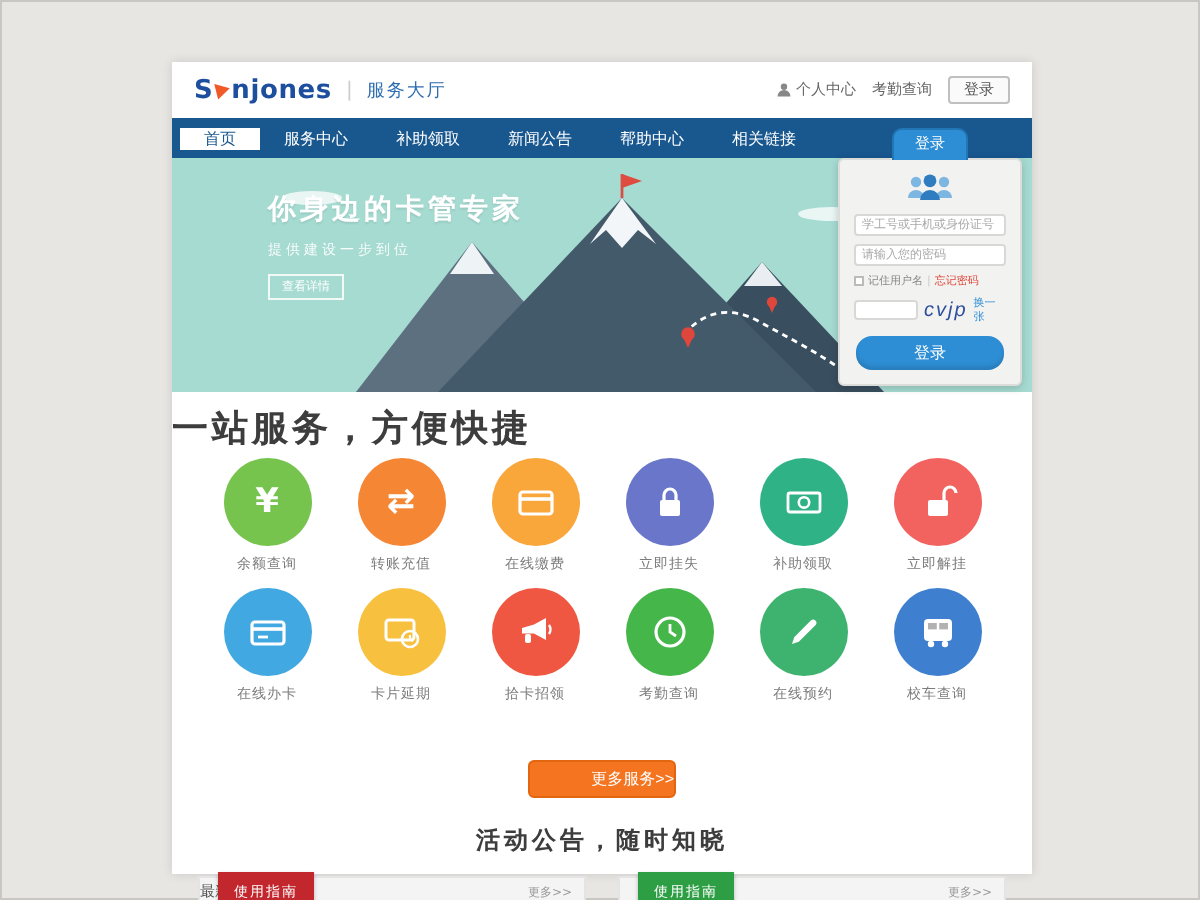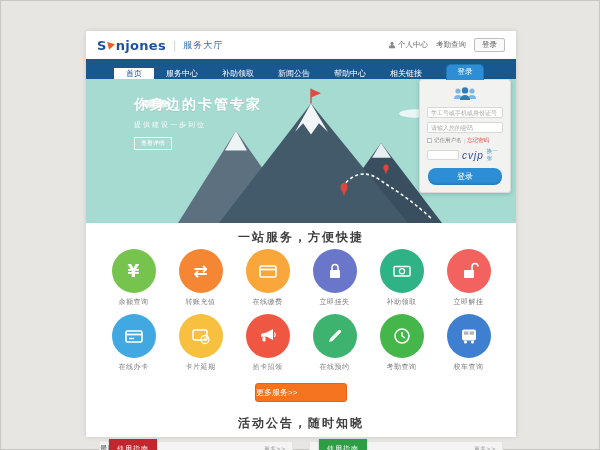--- a/index.html
+++ b/index.html
@@ -10,25 +10,25 @@
   
   .hdr{height:28px;display:flex;align-items:center;padding:0 11px;background:#fff}
   .logo{font-size:13px;font-weight:bold;color:#1e4f9e;letter-spacing:.3px;display:flex;align-items:center}
   .logo-arrow{width:0;height:0;border-top:4px solid transparent;border-bottom:4px solid transparent;border-left:7px solid #f05a28;display:inline-block;margin:0 1px;transform:rotate(-14deg)}
   .hdr-div{color:#ccc;margin:0 7px;font-size:10px}
   .sitename{font-size:9px;color:#2d6db0;letter-spacing:1px}
   .hdr-right{margin-left:auto;display:flex;align-items:center;gap:8px;font-size:7.5px;color:#666}
   .hdr-link{display:flex;align-items:center;gap:2px;cursor:pointer}
   .login-link{border:1px solid #bfbfbf;padding:1px 7px;border-radius:2px;color:#555;background:#fafafa;cursor:pointer}
   
-  .nav{height:20px;display:flex;align-items:flex-end;padding-left:28px}
+  .nav{height:20px;display:flex;align-items:center;padding-left:4px}
   .nav-item{color:#fff;font-size:8px;display:flex;align-items:center;padding:0 12px;cursor:pointer}
   .nav-item.active{background:#fff;color:#19578f}
   
-  .hero{position:relative;height:144px;overflow:hidden}
+  .hero{position:relative;height:117px;overflow:hidden}
   .hero svg{position:absolute;left:0;top:0;width:100%;height:100%}
   .hero-txt{position:absolute;left:48px;top:17px;color:#fff;z-index:2}
   .hero-title{font-size:14px;font-weight:bold;letter-spacing:2px;text-shadow:0 1px 1px rgba(0,0,0,.08)}
   .hero-sub{font-size:7px;margin-top:6px;opacity:.92;letter-spacing:2px}
   .hero-cta{display:inline-block;margin-top:6px;font-size:6px;border:1px solid rgba(255,255,255,.85);padding:1px 6px;color:#fff;cursor:pointer}
   
   .login-panel{position:absolute;right:5px;top:33px;width:92px;z-index:5}
   .login-tab{width:38px;margin:0 auto;color:#fff;font-size:7.5px;text-align:center;border-radius:5px 5px 0 0;padding:2px 0 3px;position:relative;z-index:2;cursor:pointer;border:1px solid #2176b5;border-bottom:none}
   .login-body{background:#f2f2f1;border:1px solid #dcdcda;border-radius:3px;margin-top:-1px;padding:6px 7px 7px;box-shadow:0 1px 4px rgba(0,0,0,.18)}
   .users-ico{display:block;margin:0 auto 5px}
@@ -37,28 +37,28 @@
   .lp-row{display:flex;align-items:center;gap:2px;font-size:5.5px;color:#888;margin:1px 0 4px}
   .cb{width:5px;height:5px;border:1px solid #bbb;background:#fff;display:inline-block;cursor:pointer}
   .sep{color:#ccc}
   .forgot{color:#e0483c;cursor:pointer}
   .cap-row{display:flex;align-items:center;gap:3px;margin-bottom:6px}
   .cap-input{width:32px;height:10px;border:1px solid #d8d8d6;background:#fff;border-radius:2px}
   .cap-code{font-family:Liberation Sans, sans-serif;font-style:italic;font-size:10px;color:#2d4f9e;letter-spacing:1px;cursor:pointer}
   .cap-change{font-size:5.5px;color:#2e8ed5;cursor:pointer}
   .lp-btn{display:block;width:74px;margin:0 auto;color:#fff;font-size:8px;text-align:center;border:none;border-radius:8px;padding:3px 0;cursor:pointer;box-shadow:inset 0 -2px 2px rgba(0,0,0,.12)}
   
-  .sec-title{text-align:center;font-size:12px;color:#3d3d3d;font-weight:bold;letter-spacing:2px;margin-top:6px}
+  .sec-title{font-size:18px;color:#3d3d3d;font-weight:bold;letter-spacing:2px;margin-top:6px}
   .grid{display:flex;justify-content:space-around;padding:0 14px;margin-top:3px}
   .grid.row2{margin-top:7px}
   .svc{width:62px;text-align:center;cursor:pointer}
   .circle{width:44px;height:44px;border-radius:50%;margin:0 auto;display:flex;align-items:center;justify-content:center;color:#fff}
   .glyph{font-size:17px;font-weight:bold;line-height:1}
   .svc-label{font-size:7px;color:#7c7c7c;margin-top:4px;letter-spacing:.5px}
-  .more-btn{display:block;width:92px;margin:11px auto 0;color:#fff;font-size:8px;text-align:left;border-radius:3px;padding:3px 0;border:1px solid #e2650f;cursor:pointer}
+  .more-btn{display:block;width:74px;margin:28px auto 0;color:#fff;font-size:8px;text-align:right;border-radius:3px;padding:3px 0;border:1px solid #e2650f;cursor:pointer}
   .ann-title{text-align:center;font-size:12px;color:#3d3d3d;font-weight:bold;letter-spacing:2px;margin-top:13px}
   
   .bars{display:flex;gap:16px;padding:0 13px;margin-top:9px}
   .bar{flex:1;height:16px;background:#f4f4f4;border:1px solid #e4e4e4;display:flex;align-items:center;position:relative;padding-right:6px}
   .ribbon{position:absolute;left:9px;top:-3px;height:21px;line-height:21px;padding:0 8px;color:#fff;font-size:7px;letter-spacing:1px;cursor:pointer;box-shadow:0 1px 2px rgba(0,0,0,.25)}
   .bar-tab{font-size:7.5px;color:#555;cursor:pointer}
   .bar-more{margin-left:auto;font-size:6px;color:#999;cursor:pointer}
 </style>
 </head>
 <body>
@@ -234,35 +234,35 @@
         <div class="circle" style="background: rgb(239, 87, 66);">
           <svg width="20" height="20" viewBox="0 0 20 20">
               <polygon points="3,8 9,6.2 15,3 15,14 9,10.8 3,10.8" fill="#fff"></polygon>
               <rect x="4.5" y="11" width="3" height="4.5" rx="1" fill="#fff"></rect>
               <path d="M16.5 6.5 a4 4 0 0 1 0 4.5" stroke="#fff" fill="none" stroke-width="1.2"></path>
             </svg>
         </div>
         <div class="svc-label">拾卡招领</div>
       </div>
       <div class="svc">
-        <div class="circle" style="background: rgb(62, 179, 112);">
-          <svg width="20" height="20" viewBox="0 0 20 20">
-              <path d="M4 16 L5.1 12.6 L13.4 4.3 a1.6 1.6 0 0 1 2.3 2.3 L7.4 14.9 Z" fill="#fff"></path>
-            </svg>
-        </div>
-        <div class="svc-label">在线预约</div>
-      </div>
-      <div class="svc">
         <div class="circle" style="background: rgb(69, 182, 73);">
           <svg width="20" height="20" viewBox="0 0 20 20">
               <circle cx="10" cy="10" r="7" fill="none" stroke="#fff" stroke-width="1.6"></circle>
               <path d="M10 6 v4 l3 2" stroke="#fff" fill="none" stroke-width="1.4"></path>
             </svg>
         </div>
         <div class="svc-label">考勤查询</div>
+      </div>
+      <div class="svc">
+        <div class="circle" style="background: rgb(62, 179, 112);">
+          <svg width="20" height="20" viewBox="0 0 20 20">
+              <path d="M4 16 L5.1 12.6 L13.4 4.3 a1.6 1.6 0 0 1 2.3 2.3 L7.4 14.9 Z" fill="#fff"></path>
+            </svg>
+        </div>
+        <div class="svc-label">在线预约</div>
       </div>
       <div class="svc">
         <div class="circle" style="background: rgb(63, 127, 208);">
           <svg width="20" height="20" viewBox="0 0 20 20">
               <rect x="3" y="3.5" width="14" height="11" rx="2" fill="#fff"></rect>
               <rect x="5" y="5.5" width="4.4" height="3.2" fill="rgba(0,0,0,0.3)"></rect>
               <rect x="10.6" y="5.5" width="4.4" height="3.2" fill="rgba(0,0,0,0.3)"></rect>
               <circle cx="6.5" cy="16" r="1.6" fill="#fff"></circle>
               <circle cx="13.5" cy="16" r="1.6" fill="#fff"></circle>
             </svg>

